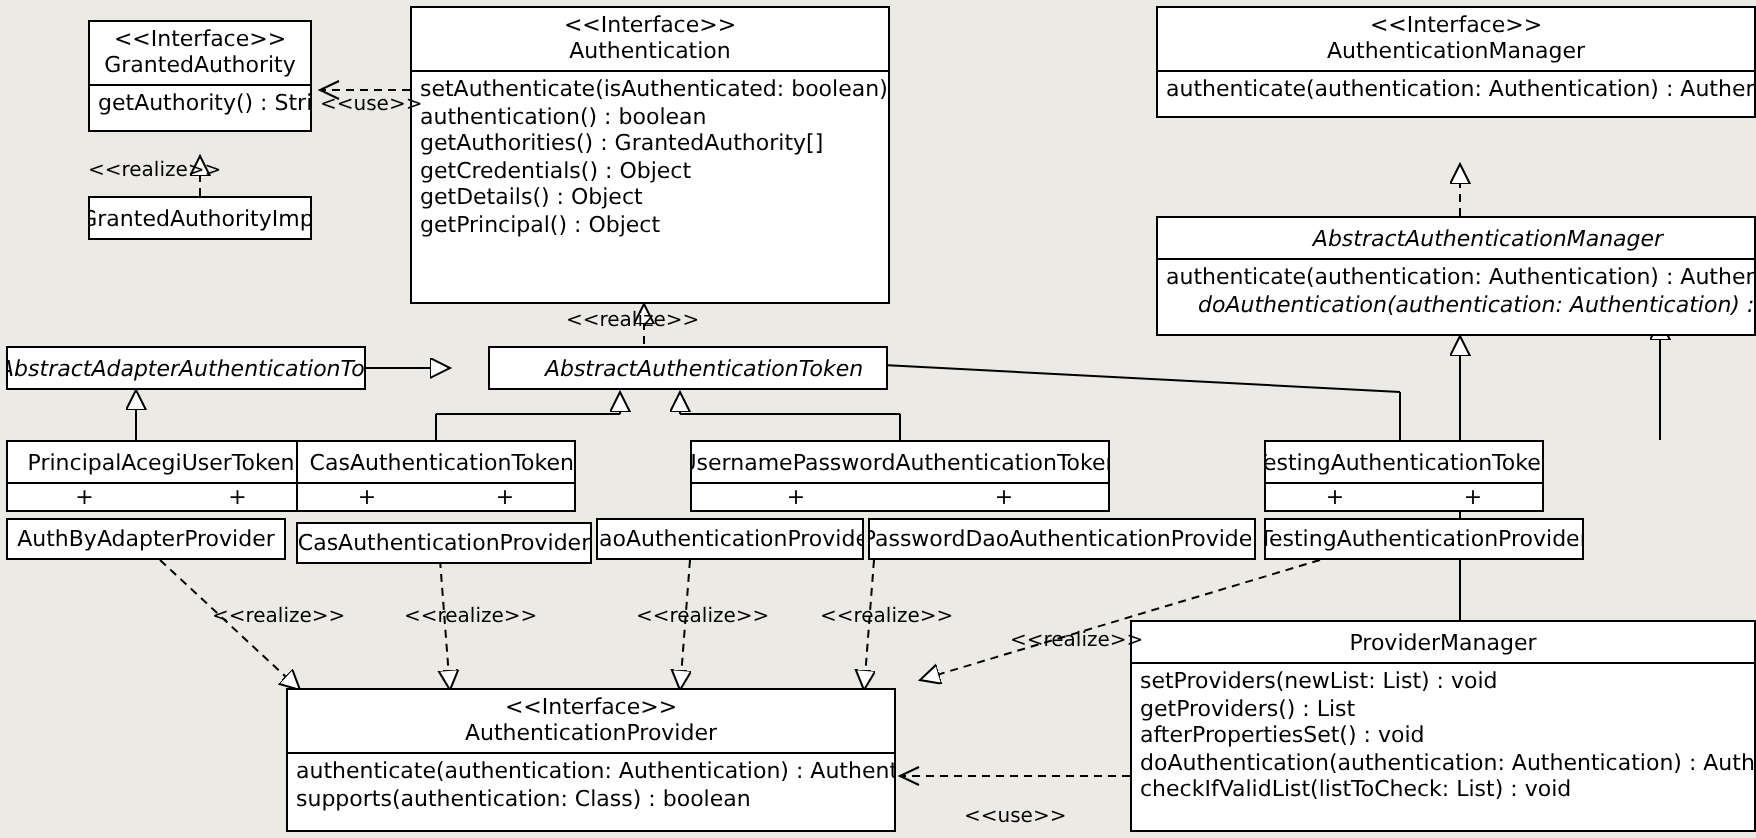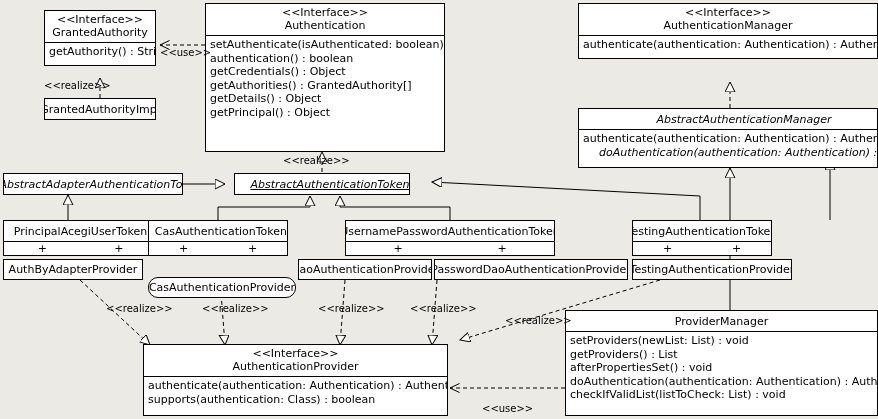--- a/index.html
+++ b/index.html
@@ -163,22 +163,22 @@
 
   <div class="uml-class" style="left:205px; top:3px; width:240px; height:149px;">
     <div class="uml-head">
       <span class="uml-stereo">&lt;&lt;Interface&gt;&gt;</span>
       <span class="uml-title">Authentication</span>
     </div>
     <div class="uml-sep"></div>
     <div class="uml-members">
       <div>setAuthenticate(isAuthenticated: boolean) : void</div>
       <div>authentication() : boolean</div>
+      <div>getAuthorities() : GrantedAuthority[]</div>
       <div>getCredentials() : Object</div>
-      <div>getAuthorities() : GrantedAuthority[]</div>
       <div>getDetails() : Object</div>
       <div>getPrincipal() : Object</div>
     </div>
   </div>
 
   <div class="uml-class" style="left:578px; top:3px; width:300px; height:56px;">
     <div class="uml-head">
       <span class="uml-stereo">&lt;&lt;Interface&gt;&gt;</span>
       <span class="uml-title">AuthenticationManager</span>
     </div>
@@ -198,21 +198,21 @@
       <div class="italic">doAuthentication(authentication: Authentication) : Authentication</div>
     </div>
   </div>
 
   <div class="uml-class" style="left:3px; top:173px; width:180px; height:22px;">
     <div class="single-line italic">
       <span>AbstractAdapterAuthenticationToken</span>
     </div>
   </div>
 
-  <div class="uml-class" style="left:234px; top:173px; width:176px; height:22px;text-decoration:underline;">
+  <div class="uml-class" style="left:244px; top:173px; width:200px; height:22px;">
     <div class="single-line italic">
       <span>AbstractAuthenticationToken</span>
     </div>
   </div>
 
   <div class="uml-class" style="left:3px; top:220px; width:155px; height:36px;">
     <div class="single-line" style="height:20px;">
       <span>PrincipalAcegiUserToken</span>
     </div>
     <div class="uml-sep"></div>
@@ -254,21 +254,21 @@
       <span>+</span>
     </div>
   </div>
 
   <div class="uml-class" style="left:3px; top:259px; width:140px; height:21px;text-align:right;">
     <div class="single-line">
       <span>AuthByAdapterProvider</span>
     </div>
   </div>
 
-  <div class="uml-class" style="left:148px; top:277px; width:148px; height:21px;border-radius:10px;">
+  <div class="uml-class" style="left:148px; top:261px; width:148px; height:21px;">
     <div class="single-line">
       <span>CasAuthenticationProvider</span>
     </div>
   </div>
 
   <div class="uml-class" style="left:298px; top:259px; width:134px; height:21px;">
     <div class="single-line">
       <span>DaoAuthenticationProvider</span>
     </div>
   </div>

